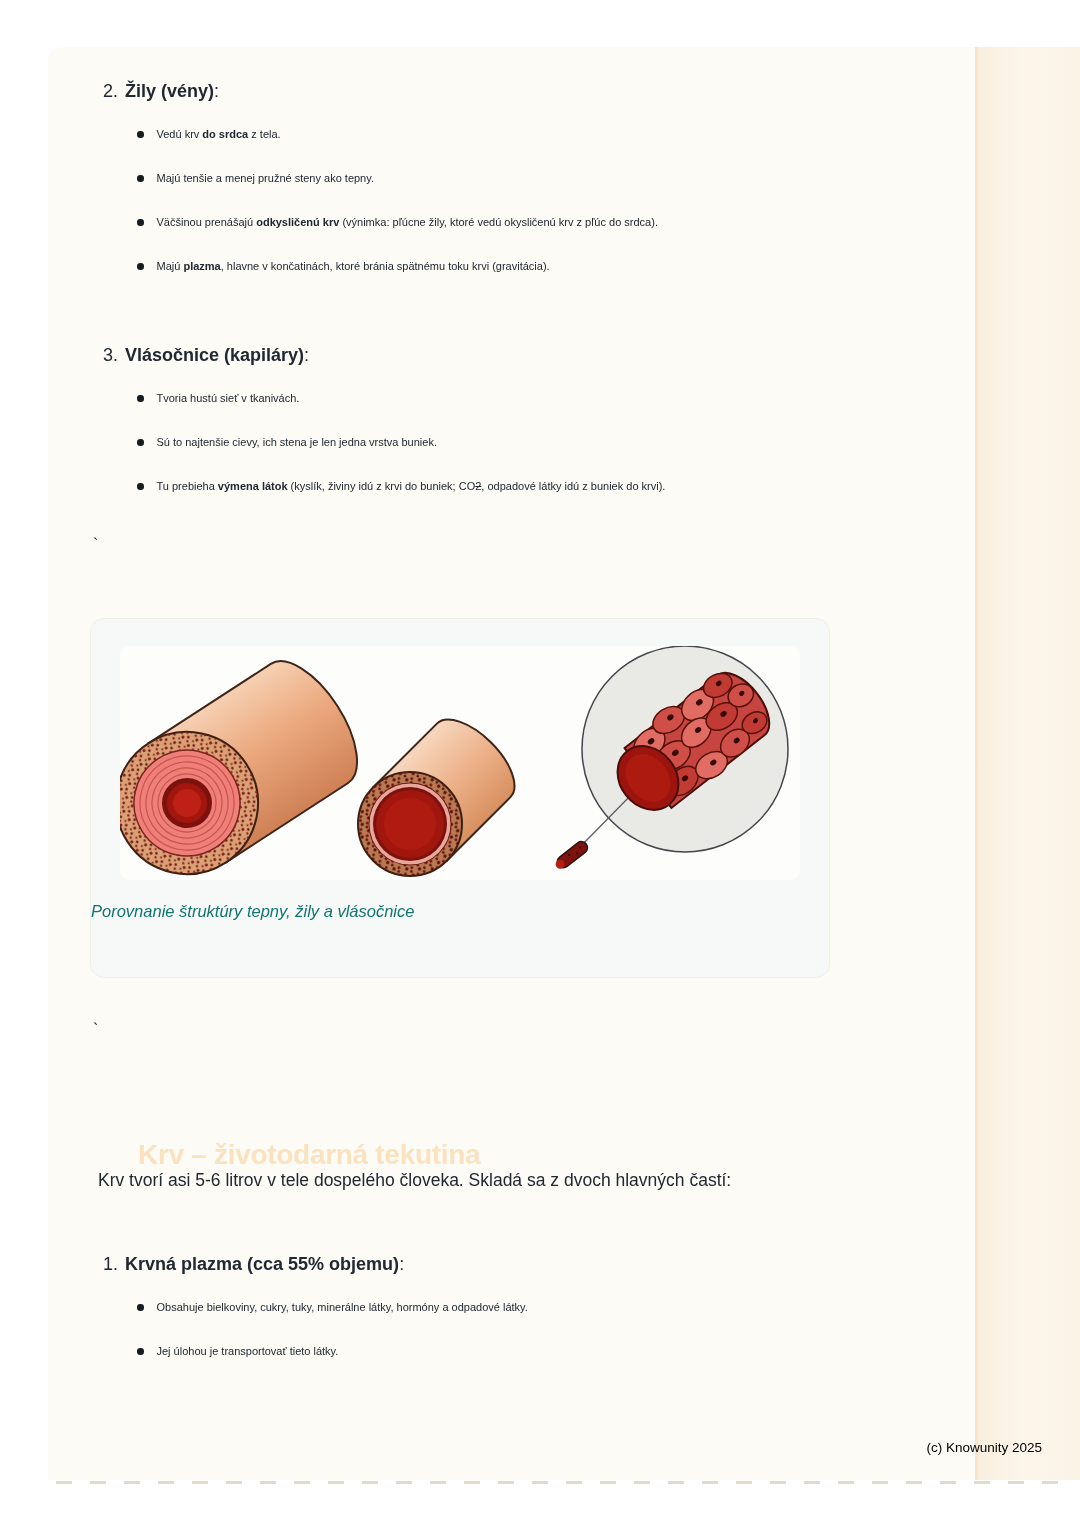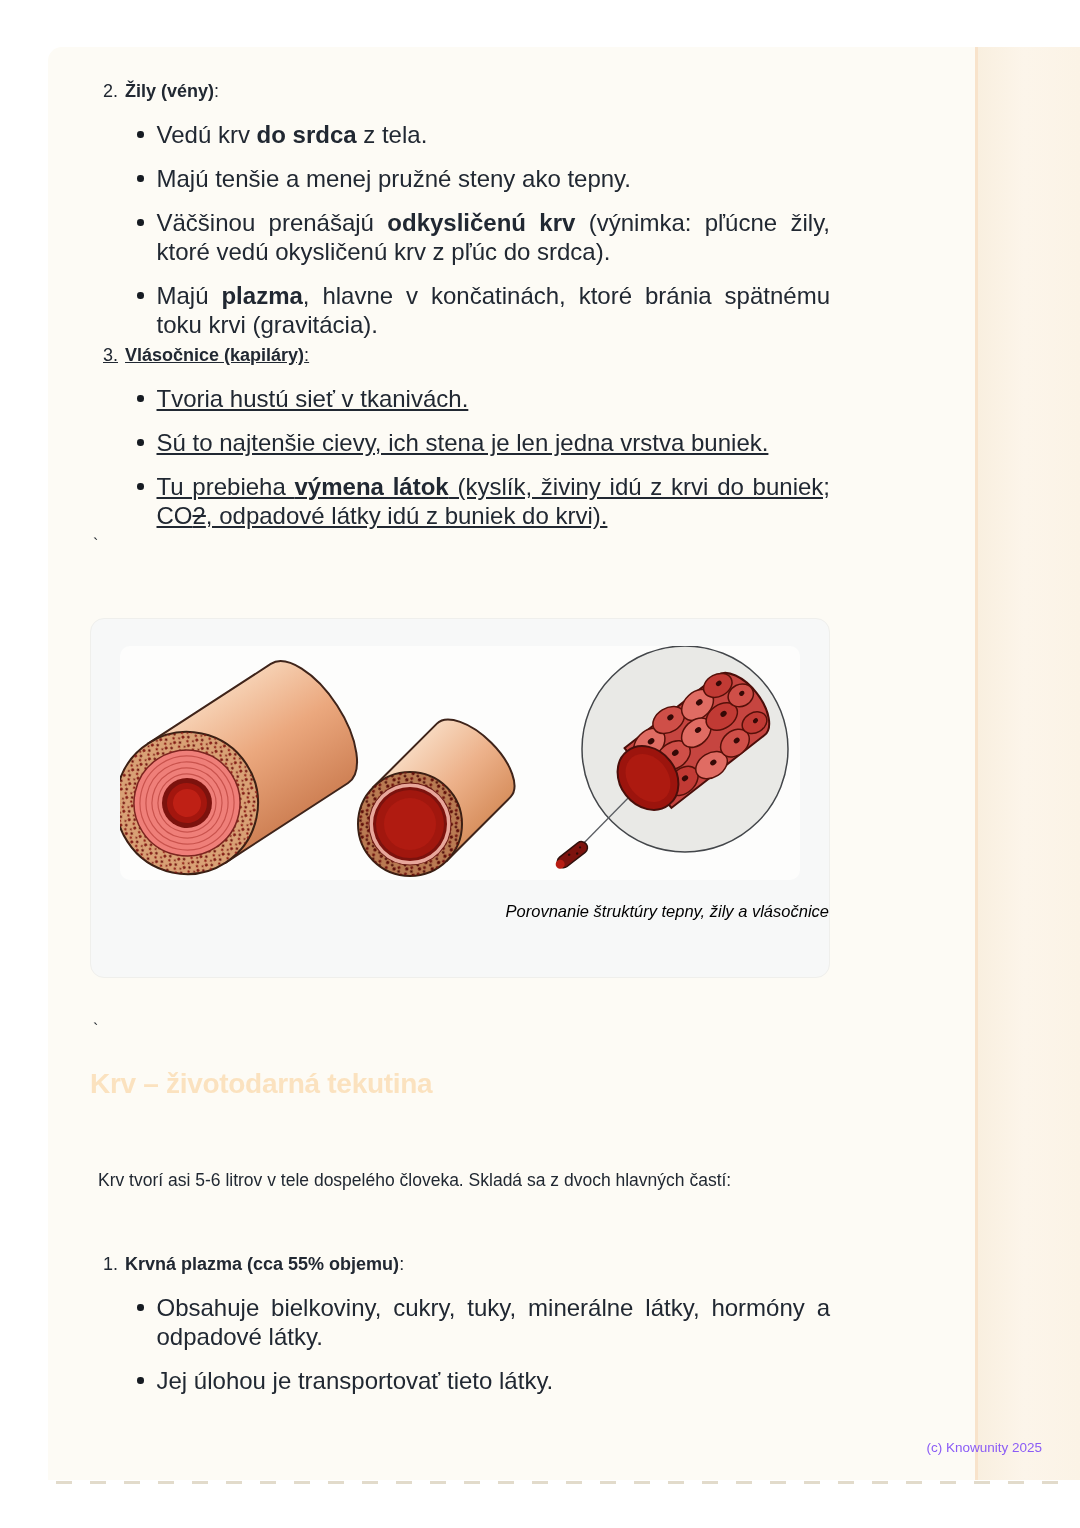--- a/index.html
+++ b/index.html
@@ -18,53 +18,53 @@
     background:repeating-linear-gradient(90deg,#e2dbcb 0 16px,transparent 16px 34px);
   }
   .margin-strip{
     position:absolute;top:0;right:0;width:102px;height:100%;
     background:linear-gradient(90deg,#f9efdf 0%,#fcf5ea 45%,#fbf3e6 100%);
     border-left:3px solid #f8e3cb;
   }
   .content{position:absolute;left:42px;top:0;width:740px;}
   .blk{position:absolute;width:740px;}
   #sec-veins{top:8px;margin-top:22px;}
-  #sec-caps{top:294px;text-decoration:underline;}
+  #sec-caps{top:294px;}
   #tick1{top:490px;}
   #figure-blk{top:571px;}
   #tick2{top:975px;}
-  #heading-blk{top:1021px;}
+  #heading-blk{top:1092px;margin-left:48px;}
   #intro-blk{top:1109px;}
   #sec-plasma{top:1203px;}
 
   
   .num-head{padding-left:13px;font-size:18px;line-height:28px;}
   .num-head .num{margin-right:7px;}
   b{font-weight:700;}
   .bullet{display:flex;margin-top:15px;padding-left:47px;}
   .dot{flex:none;width:6.5px;height:6.5px;border-radius:50%;background:#161b22;margin-top:11px;}
-  .bt{margin:0 0 0 13px;font-size:24px;line-height:29px;text-align:justify;}
+  .bt{margin:0 0 0 13px;font-size:11px;line-height:29px;text-align:justify;}
   .tick{font-size:16px;line-height:16px;padding-left:3px;color:#2a2f36;}
   h1{margin:0;font-size:28px;line-height:32px;font-weight:700;color:#fbe2bf;letter-spacing:-0.3px;}
   .intro{margin:8px;font-size:17.5px;line-height:32px;text-align:justify;}
   .footer{
-    position:absolute;top:1440px;right:38px;font-size:13.5px;color:#8b5cf6;z-index:5;
+    position:absolute;top:1440px;right:38px;font-size:13.5px;color:#000000;z-index:5;
   }
 
   
   .figure-card{
     width:740px;height:360px;background:#f7f8f8;border:1px solid #efefec;
     border-radius:14px;box-sizing:border-box;
   }
   .figure-panel{
     width:680px;height:234px;margin:27px auto 0;background:#fdfdfc;
     border-radius:10px;overflow:hidden;
   }
   .figure-caption{
-    margin-top:22px;text-align:right;font-style:italic;font-size:16.5px;color:#000000;
+    margin-top:22px;text-align:left;font-style:italic;font-size:16.5px;color:#0f766e;
   }
 </style>
 </head>
 <body>
 
 <div class="paper">
   <div class="margin-strip"></div>
 
   <div class="content">
 

